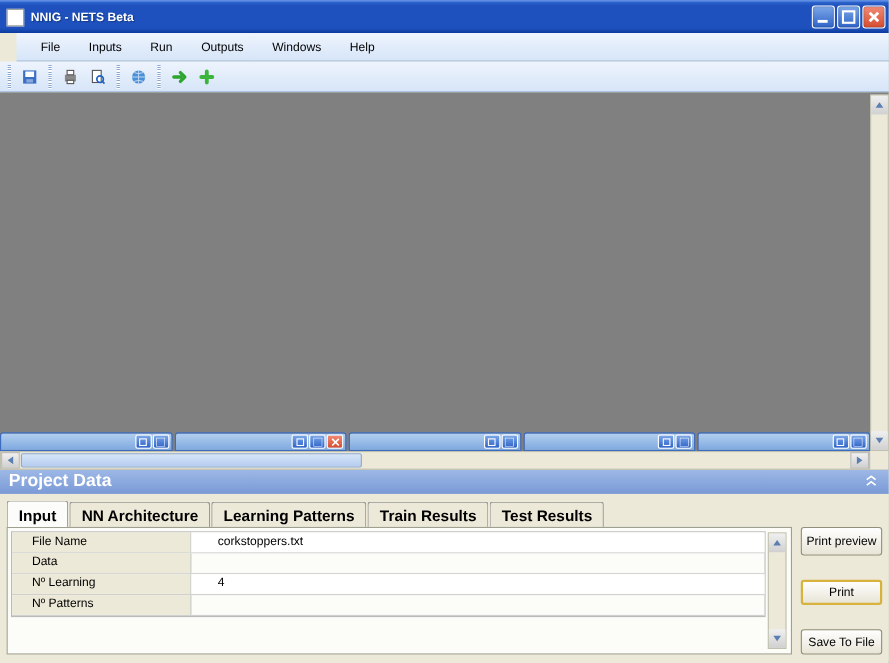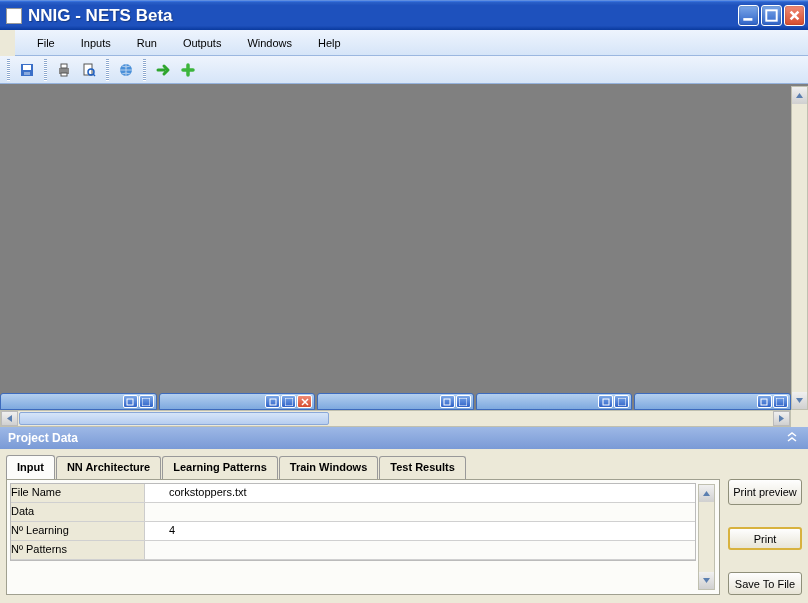--- a/index.html
+++ b/index.html
@@ -11,21 +11,21 @@
     height: 603px;
     overflow: hidden;
   }
   .titlebar {
     height: 30px;
     background: linear-gradient(to bottom, #3b78e7 0%, #2a5fc7 5%, #1e51bd 15%, #1e51bd 85%, #0a3a9e 100%);
     display: flex;
     align-items: center;
     padding: 0 3px 0 6px;
     color: white;
-    font-size: 17px;
+    font-size: 11px;
     font-weight: bold;
     border-top: 1px solid #5f8ee0;
   }
   .titlebar .app-icon {
     width: 16px;
     height: 16px;
     background: white;
     margin-right: 6px;
     border: 1px solid #999;
   }
@@ -188,21 +188,21 @@
   
   .panel {
     height: 174px;
     background: #ece9d8;
   }
   .panel-header {
     height: 22px;
     background: linear-gradient(to bottom, #9db8e6, #7a9ad6);
     color: #fff;
     font-weight: bold;
-    font-size: 12px;
+    font-size: 16px;
     display: flex;
     align-items: center;
     padding: 0 8px;
   }
   .panel-header .collapse {
     margin-left: auto;
     width: 16px;
     height: 14px;
     display: flex;
     align-items: center;
@@ -221,21 +221,21 @@
   }
   .tab-row {
     display: flex;
     height: 24px;
   }
   .tab {
     padding: 4px 10px 3px 10px;
     border: 1px solid #999;
     border-bottom: none;
     background: #ece9d8;
-    font-size: 11px;
+    font-size: 14px;
     border-radius: 3px 3px 0 0;
     margin-right: 1px;
     position: relative;
     top: 1px;
     font-weight: bold;
   }
   .tab.active {
     background: #fcfcfa;
     top: 0;
     z-index: 1;
@@ -251,23 +251,23 @@
   .prop-grid {
     width: calc(100% - 20px);
     border: 1px solid #bbb;
   }
   .prop-row {
     display: flex;
     height: 19px;
     border-bottom: 1px solid #d0d0d0;
   }
   .prop-label {
-    width: 134px;
-    background: #ece9d8;
-    padding: 2px 0;
+    width: 163px;
+    background: #ece9d8;
+    padding: 2px 18px;
     border-right: 1px solid #ccc;
     overflow: hidden;
   }
   .prop-value {
     flex: 1;
     background: #fff;
     padding: 2px 24px;
   }
   .prop-scroll {
     position: absolute;
@@ -509,21 +509,21 @@
           <path d="M2 4 L6 1 L10 4 M2 9 L6 6 L10 9" stroke="#fff" stroke-width="1.5" fill="none"></path>
         </svg>
     </span>
   </div>
   <div class="panel-body">
     <div class="tabs-area">
       <div class="tab-row">
         <div class="tab active">Input</div>
         <div class="tab">NN Architecture</div>
         <div class="tab">Learning Patterns</div>
-        <div class="tab">Train Windows</div>
+        <div class="tab">Train Results</div>
         <div class="tab">Test Results</div>
       </div>
       <div class="tab-content">
         <div class="prop-grid">
           <div class="prop-row">
             <div class="prop-label">File Name</div>
             <div class="prop-value">corkstoppers.txt</div>
           </div>
           <div class="prop-row">
             <div class="prop-label">Data</div>

